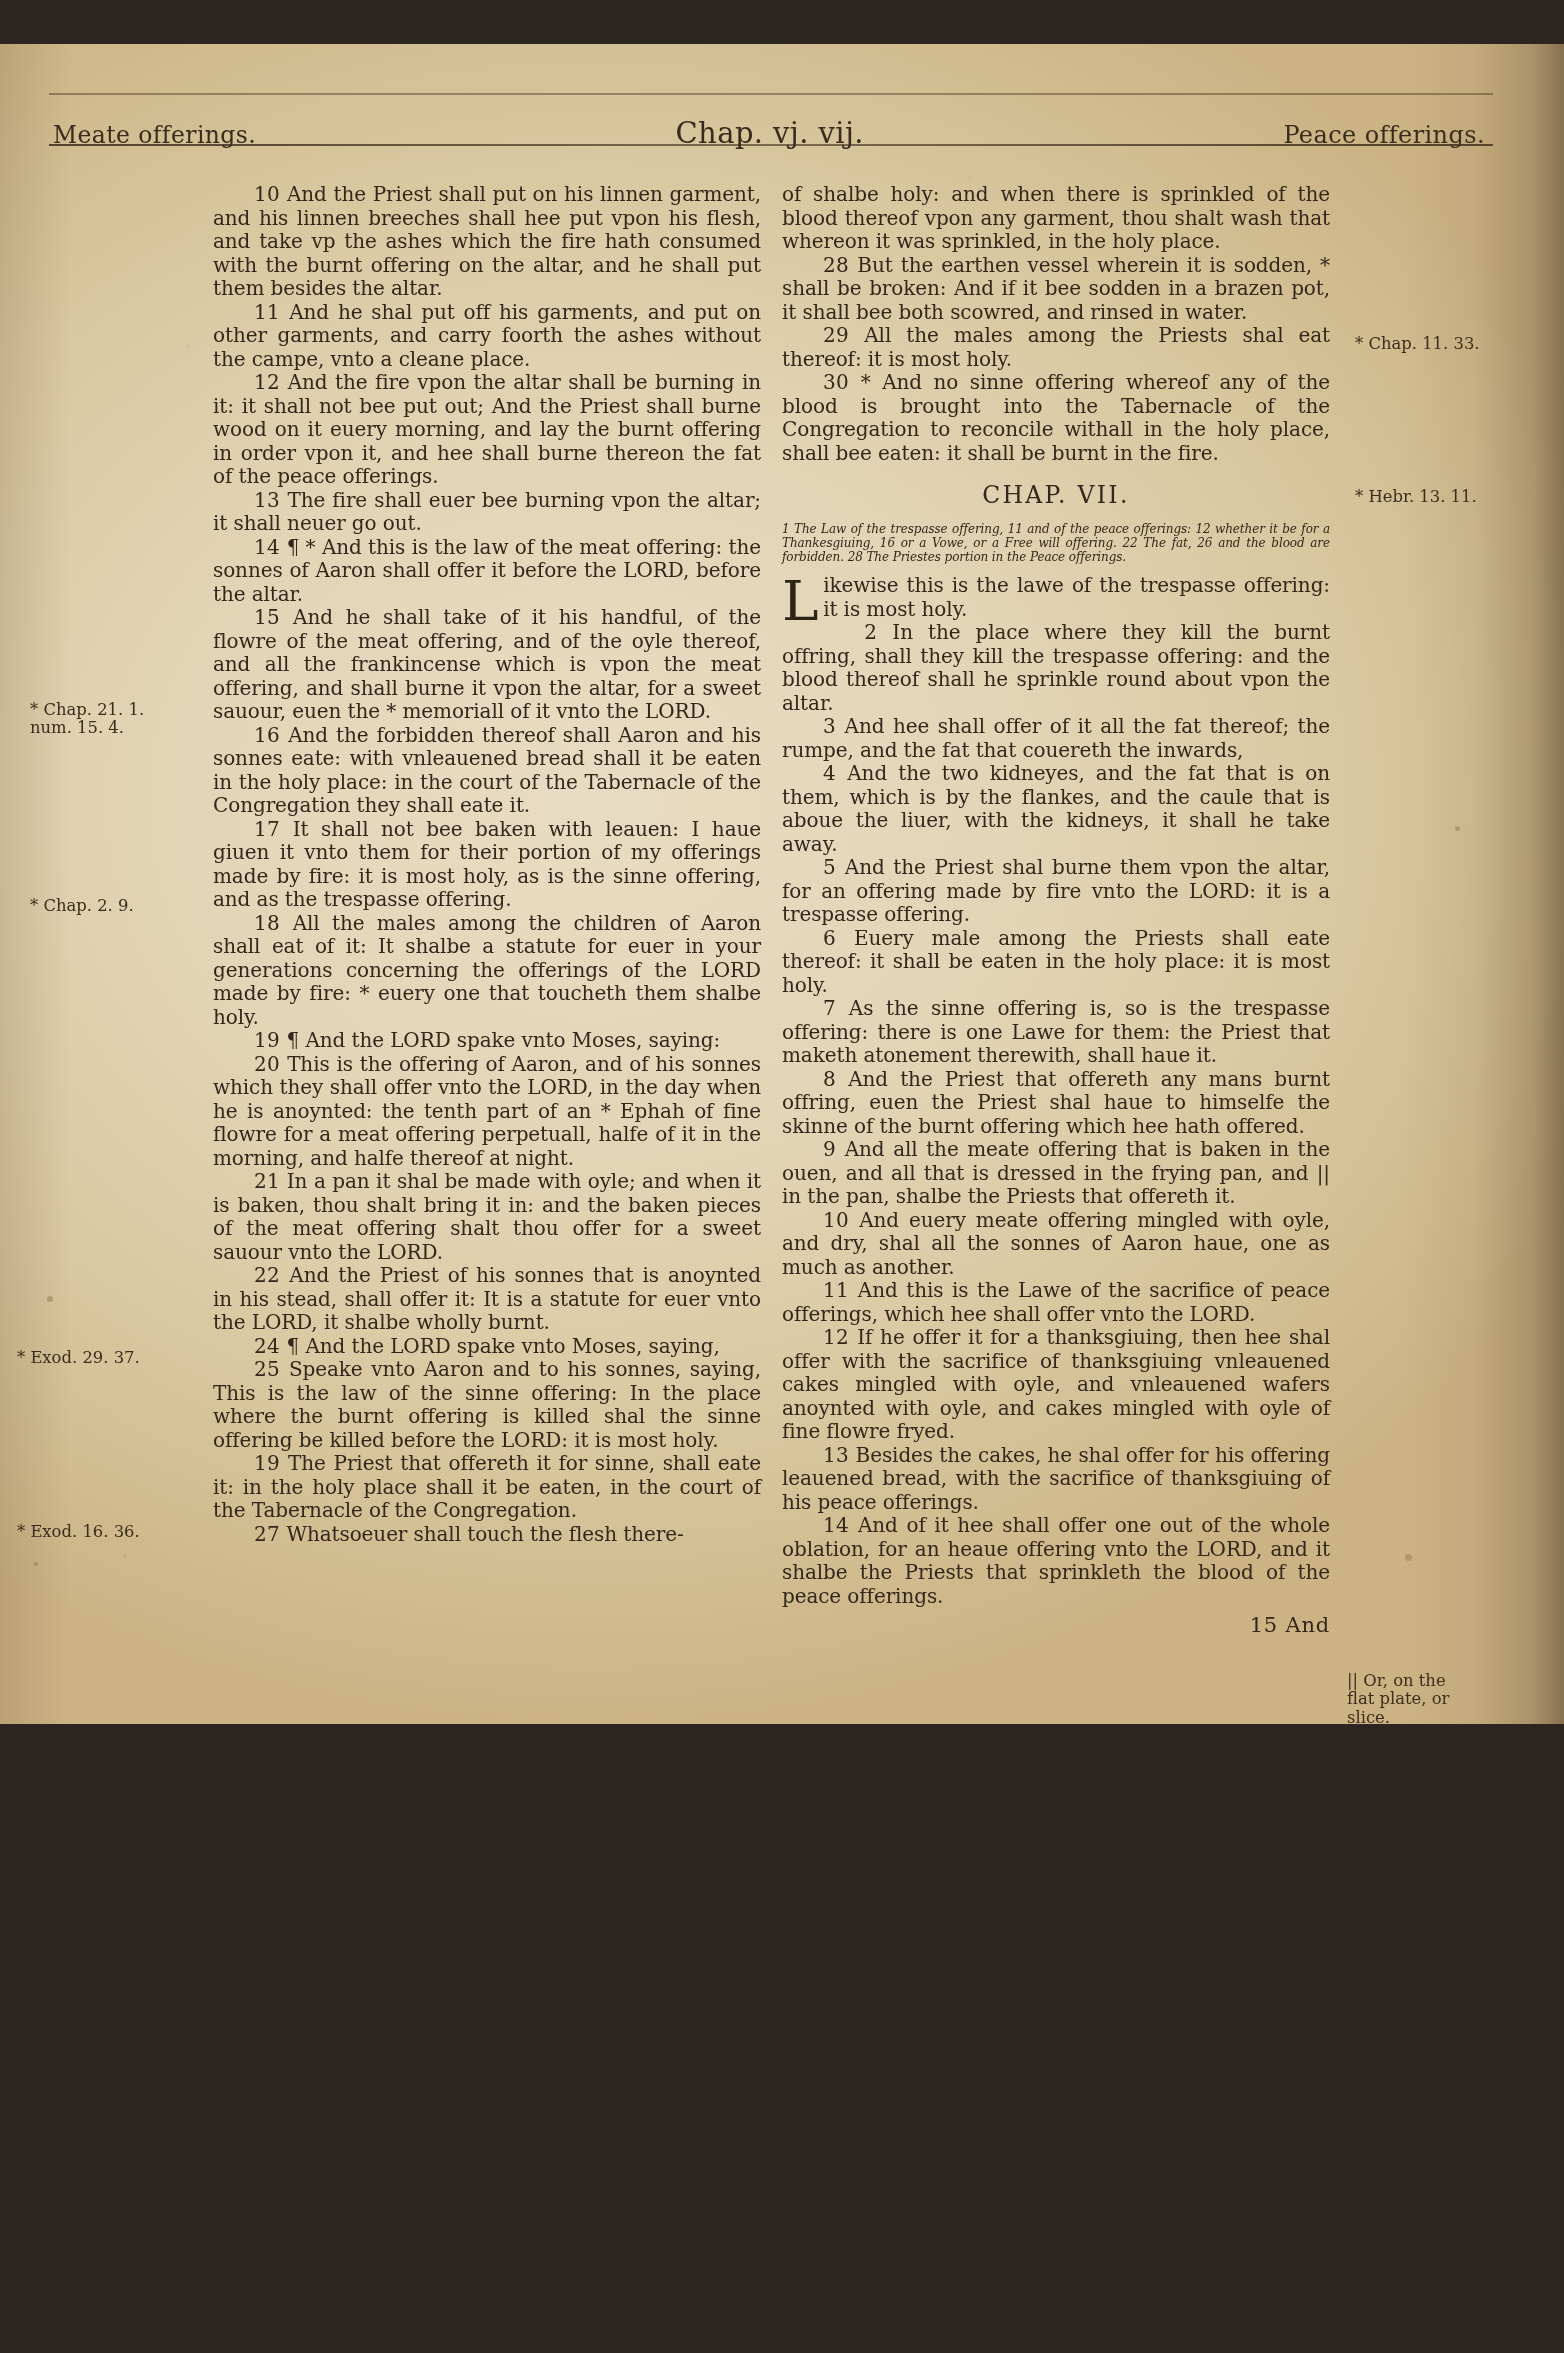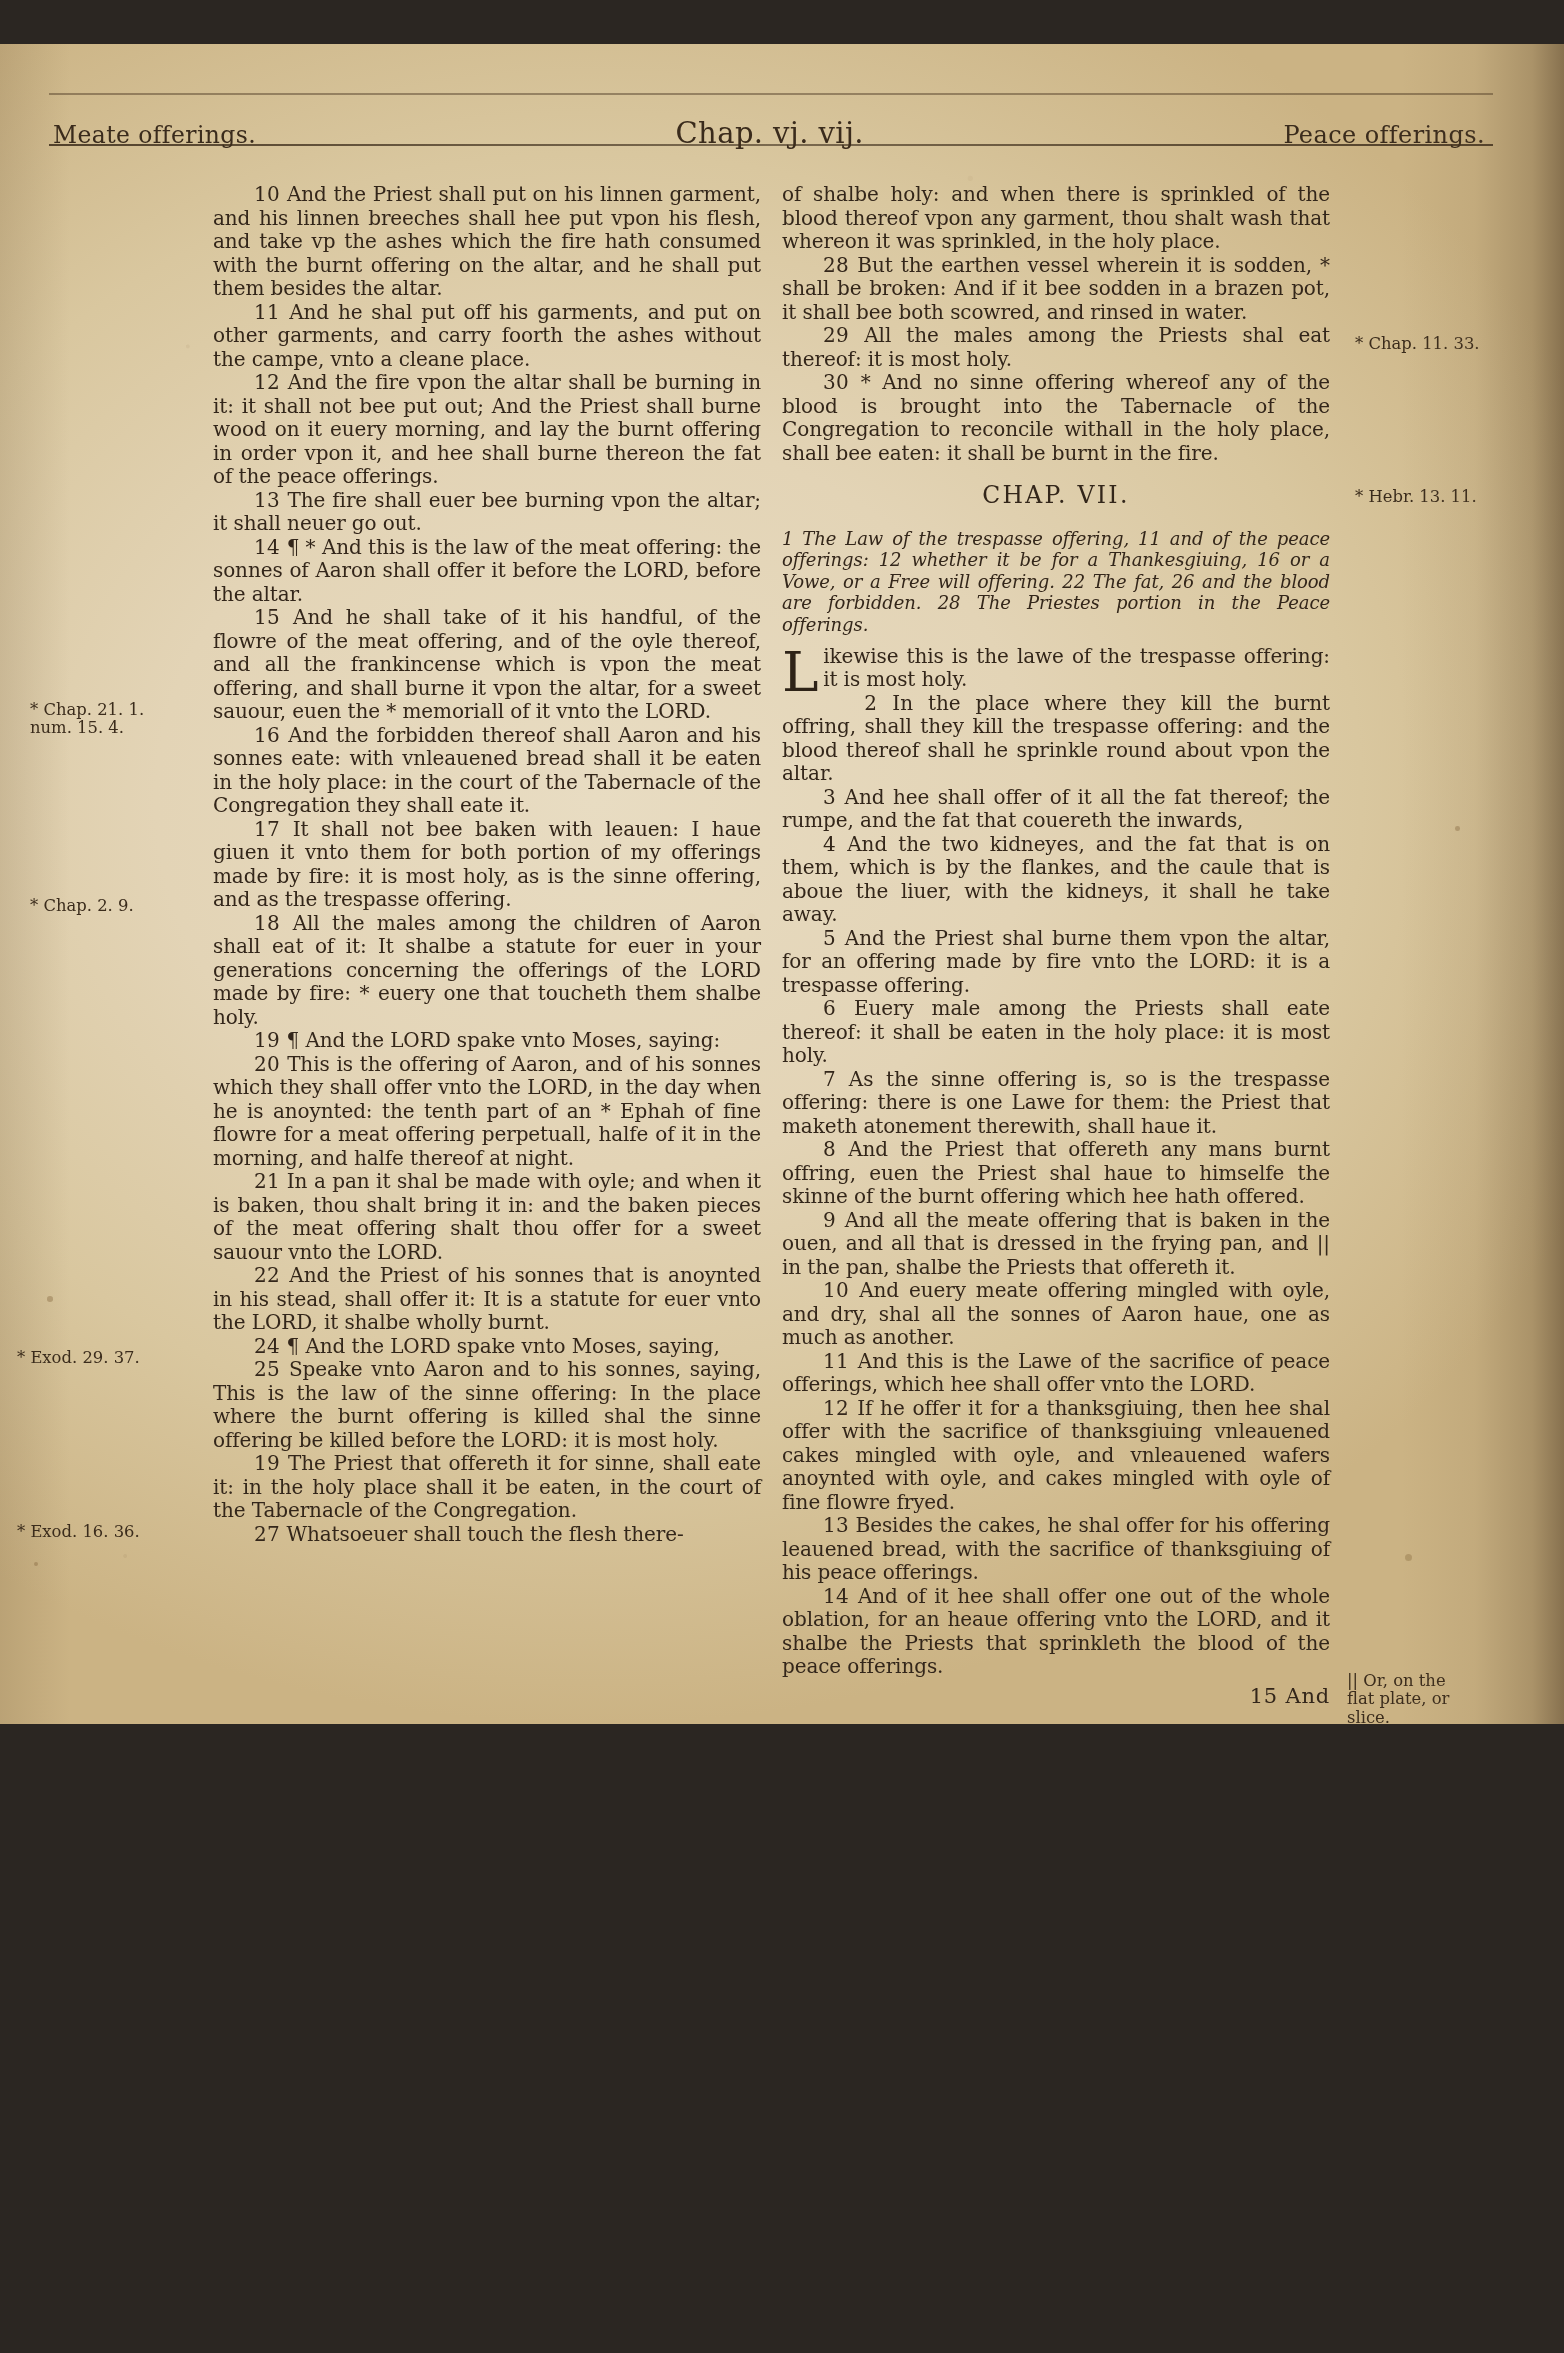--- a/index.html
+++ b/index.html
@@ -123,21 +123,21 @@
 
   
   .chaphead {
     text-align: center;
     font-size: 23.5px;
     letter-spacing: 2.3px;
     margin: 17px 0 6.3px 0;
   }
   .summary {
     font-style: italic;
-    font-size: 18px;
+    font-size: 12px;
     line-height: 1.2;
     text-align: justify;
     text-indent: 0;
     margin-bottom: 9.4px;
   }
 
   
   .dropwrap { position: relative; }
   .dropcap {
     float: left;
@@ -189,21 +189,21 @@
   <div class="note right" style="left:1347px; top:1628px; width:125px;">|| Or, on the flat plate, or slice.</div>
 
   <div class="col" id="colL">
     <p class="v"><span class="num">10</span> <span>And the Priest shall put on his linnen garment, and his linnen breeches shall hee put vpon his flesh, and take vp the ashes which the fire hath consumed with the burnt offering on the altar, and he shall put them besides the altar.</span></p>
     <p class="v"><span class="num">11</span> <span>And he shal put off his garments, and put on other garments, and carry foorth the ashes without the campe, vnto a cleane place.</span></p>
     <p class="v"><span class="num">12</span> <span>And the fire vpon the altar shall be burning in it: it shall not bee put out; And the Priest shall burne wood on it euery morning, and lay the burnt offering in order vpon it, and hee shall burne thereon the fat of the peace offerings.</span></p>
     <p class="v"><span class="num">13</span> <span>The fire shall euer bee burning vpon the altar; it shall neuer go out.</span></p>
     <p class="v"><span class="num">14</span> <span>¶ * And this is the law of the meat offering: the sonnes of Aaron shall offer it before the LORD, before the altar.</span></p>
     <p class="v"><span class="num">15</span> <span>And he shall take of it his handful, of the flowre of the meat offering, and of the oyle thereof, and all the frankincense which is vpon the meat offering, and shall burne it vpon the altar, for a sweet sauour, euen the * memoriall of it vnto the LORD.</span></p>
     <p class="v"><span class="num">16</span> <span>And the forbidden thereof shall Aaron and his sonnes eate: with vnleauened bread shall it be eaten in the holy place: in the court of the Tabernacle of the Congregation they shall eate it.</span></p>
-    <p class="v"><span class="num">17</span> <span>It shall not bee baken with leauen: I haue giuen it vnto them for both portion of my offerings made by fire: it is most holy, as is the sinne offering, and as the trespasse offering.</span></p>
+    <p class="v"><span class="num">17</span> <span>It shall not bee baken with leauen: I haue giuen it vnto them for their portion of my offerings made by fire: it is most holy, as is the sinne offering, and as the trespasse offering.</span></p>
     <p class="v"><span class="num">18</span> <span>All the males among the children of Aaron shall eat of it: It shalbe a statute for euer in your generations concerning the offerings of the LORD made by fire: * euery one that toucheth them shalbe holy.</span></p>
     <p class="v"><span class="num">19</span> <span>¶ And the LORD spake vnto Moses, saying:</span></p>
     <p class="v"><span class="num">20</span> <span>This is the offering of Aaron, and of his sonnes which they shall offer vnto the LORD, in the day when he is anoynted: the tenth part of an * Ephah of fine flowre for a meat offering perpetuall, halfe of it in the morning, and halfe thereof at night.</span></p>
     <p class="v"><span class="num">21</span> <span>In a pan it shal be made with oyle; and when it is baken, thou shalt bring it in: and the baken pieces of the meat offering shalt thou offer for a sweet sauour vnto the LORD.</span></p>
     <p class="v"><span class="num">22</span> <span>And the Priest of his sonnes that is anoynted in his stead, shall offer it: It is a statute for euer vnto the LORD, it shalbe wholly burnt.</span></p>
     <p class="v"><span class="num">24</span> <span>¶ And the LORD spake vnto Moses, saying,</span></p>
     <p class="v"><span class="num">25</span> <span>Speake vnto Aaron and to his sonnes, saying, This is the law of the sinne offering: In the place where the burnt offering is killed shal the sinne offering be killed before the LORD: it is most holy.</span></p>
     <p class="v"><span class="num">19</span> <span>The Priest that offereth it for sinne, shall eate it: in the holy place shall it be eaten, in the court of the Tabernacle of the Congregation.</span></p>
     <p class="v"><span class="num">27</span> <span>Whatsoeuer shall touch the flesh there-</span></p>
   </div>

